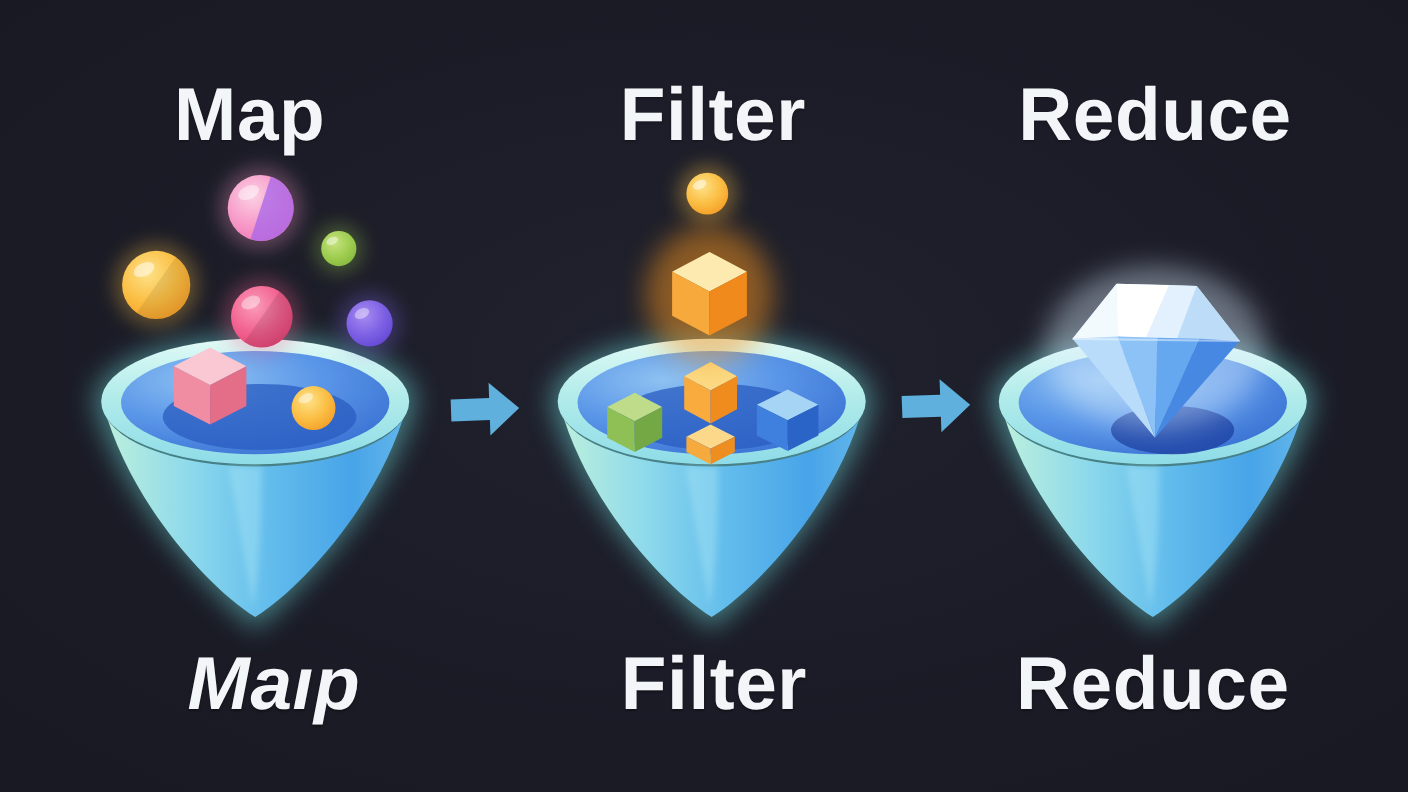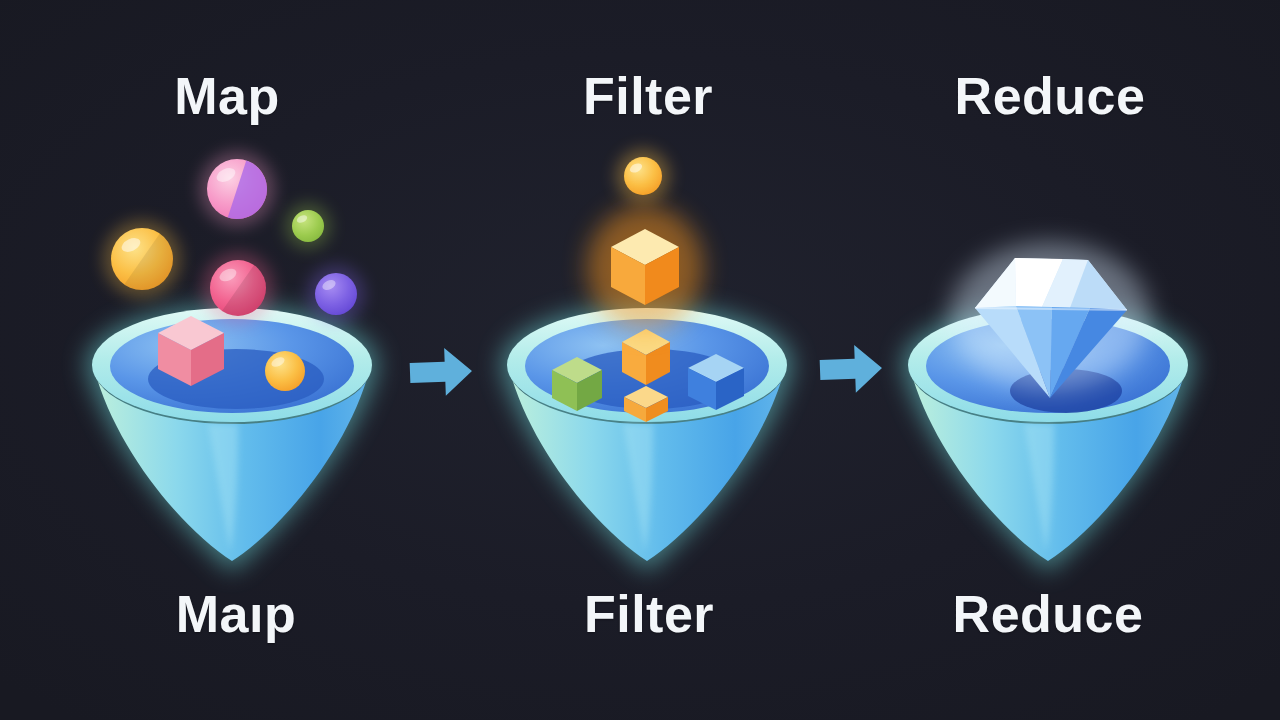--- a/index.html
+++ b/index.html
@@ -4,21 +4,21 @@
 <style>
   html,body{margin:0;padding:0;background:#101018;}
   .stage{
     position:relative;width:1280px;height:720px;overflow:hidden;
     background:radial-gradient(ellipse 900px 500px at 50% 46%, #20222e 0%, #1b1c27 55%, #181922 100%);
     font-family:"Liberation Sans", sans-serif;
   }
   .stage svg{position:absolute;left:0;top:0;}
   .lbl{
     position:absolute;transform:translateX(-50%);
-    color:#f3f6f9;font-size:52px;font-weight:700;line-height:1;
+    color:#f3f6f9;font-size:68px;font-weight:700;line-height:1;
     white-space:nowrap;letter-spacing:0.5px;
     text-shadow:0 1px 2px rgba(0,0,0,.35);
   }
 </style>
 </head>
 <body>
 
 <div class="stage">
 
   <svg width="1280" height="720" viewBox="0 0 1280 720">
@@ -197,17 +197,17 @@
       <polygon points="1052,307 1090,308 1050,398" fill="#66a8f0"></polygon>
       <polygon points="1090,308 1127,310 1050,398" fill="#4688e2"></polygon>
       <polyline points="975,308 1127,310" stroke="#f0f8ff" stroke-width="2" opacity="0.5" fill="none"></polyline>
     </g>
   </svg>
 
   <div class="lbl" style="left:227px;top:70px;">Map</div>
   <div class="lbl" style="left:648px;top:70px;">Filter</div>
   <div class="lbl" style="left:1050px;top:70px;">Reduce</div>
 
-  <div class="lbl" style="left:236px;top:588px;">Maıp</div>
+  <div class="lbl" style="left:249px;top:588px;font-style:italic;">Maıp</div>
   <div class="lbl" style="left:649px;top:588px;">Filter</div>
   <div class="lbl" style="left:1048px;top:588px;">Reduce</div>
 
 </div>
 
 </body></html>

